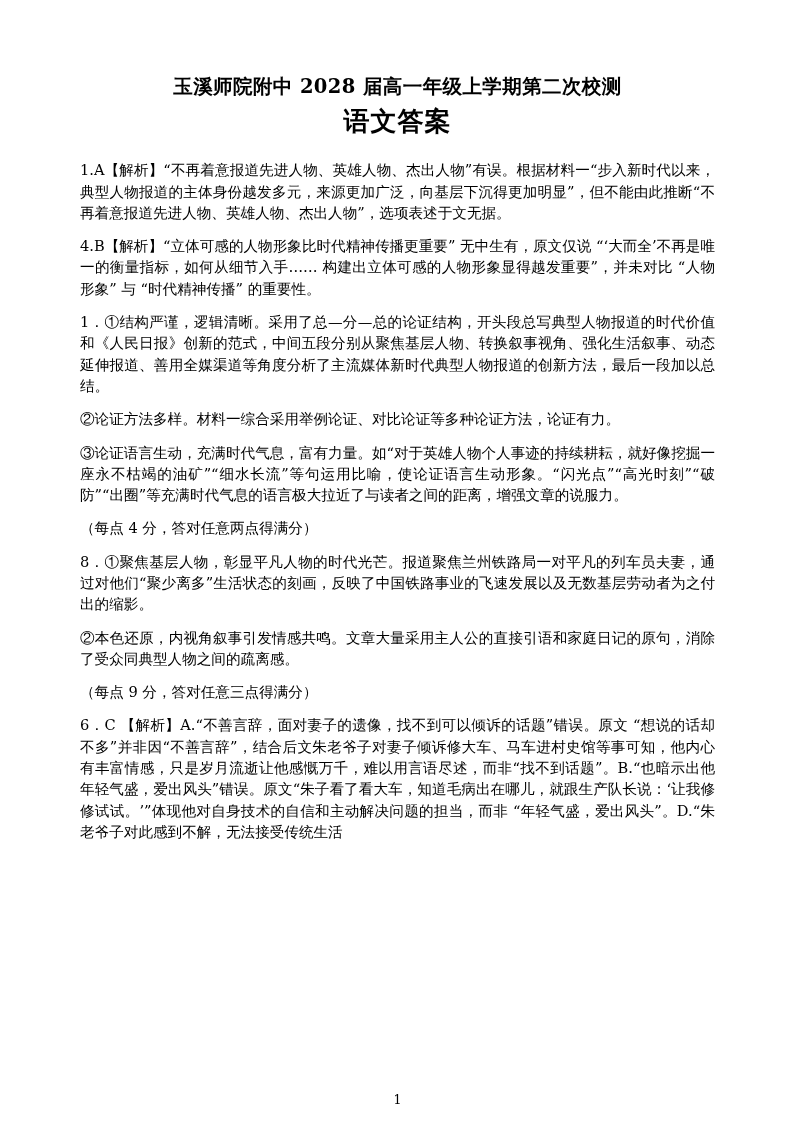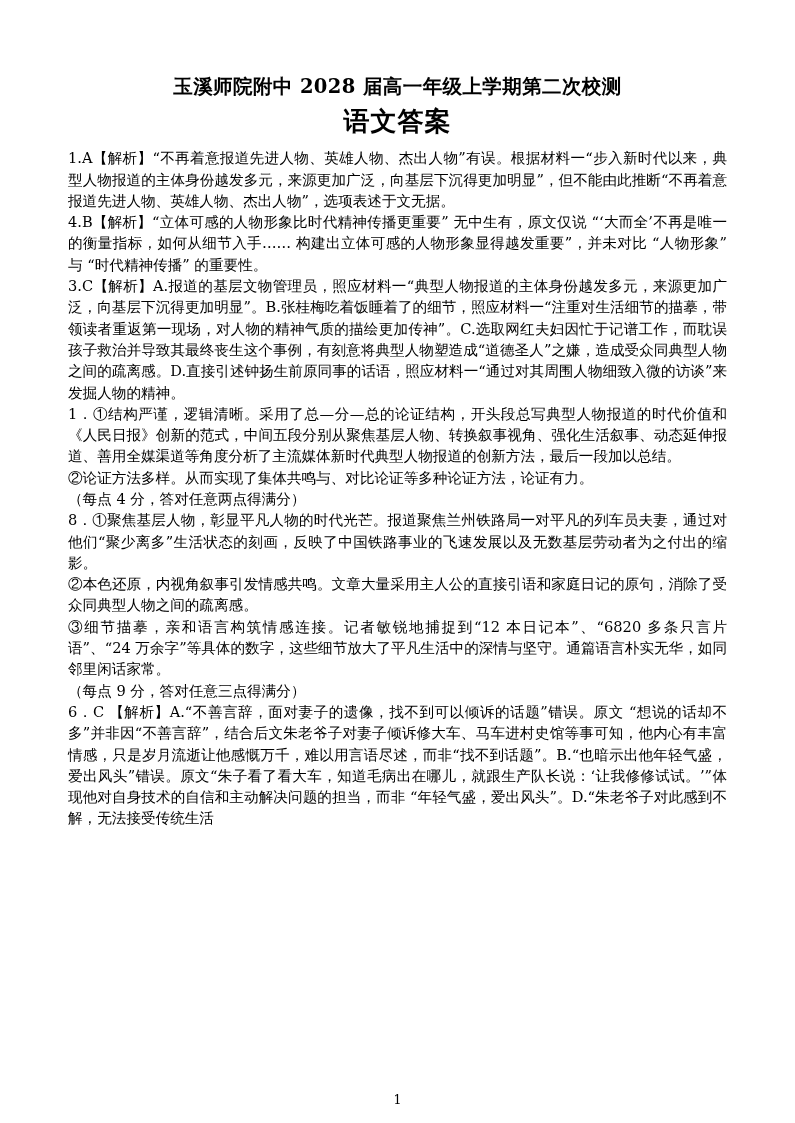--- a/index.html
+++ b/index.html
@@ -16,21 +16,21 @@
     width: 795px;
     height: 1123px;
     background: #ffffff;
     box-sizing: border-box;
     padding: 62px 68px 40px 68px;
     overflow: hidden;
   }
   .title-block {
     text-align: center;
     margin-top: 10px;
-    margin-bottom: 6px;
+    margin-bottom: 18px;
   }
   .doc-title {
     font-family: "DejaVu Serif", "Liberation Serif", serif;
     font-weight: bold;
     font-size: 19.5px;
     letter-spacing: 0.4px;
     line-height: 1.5;
   }
   .doc-subtitle {
     font-family: "DejaVu Serif", "Liberation Serif", serif;
@@ -40,21 +40,21 @@
     line-height: 1.5;
     margin-top: 1px;
   }
   .body-text {
     font-size: 14.6px;
     line-height: 1.46;
     text-align: justify;
     text-justify: inter-ideograph;
   }
   .para {
-    margin: 0;
+    margin: 12px;
     padding: 0;
     text-indent: 0;
   }
   .page-number {
     position: absolute;
     left: 0;
     right: 0;
     bottom: 16px;
     text-align: center;
     font-size: 12.5px;
@@ -67,25 +67,24 @@
 <div class="page">
 
   <div class="title-block">
     <div class="doc-title">玉溪师院附中 2028 届高一年级上学期第二次校测</div>
     <div class="doc-subtitle">语文答案</div>
   </div>
 
   <div class="body-text">
     <p class="para">1.A【解析】“不再着意报道先进人物、英雄人物、杰出人物”有误。根据材料一“步入新时代以来，典型人物报道的主体身份越发多元，来源更加广泛，向基层下沉得更加明显”，但不能由此推断“不再着意报道先进人物、英雄人物、杰出人物”，选项表述于文无据。</p>
     <p class="para">4.B【解析】“立体可感的人物形象比时代精神传播更重要” 无中生有，原文仅说 “‘大而全’不再是唯一的衡量指标，如何从细节入手…… 构建出立体可感的人物形象显得越发重要”，并未对比 “人物形象” 与 “时代精神传播” 的重要性。</p>
-    <p class="para">3.C【解析】A.报道的基层文物管理员，照应材料一“典型人物报道的主体身份越发多元，来源更加广泛，向基层下沉得更加明显”。B.张桂梅吃着饭睡着了的细节，照应材料一“注重对生活细节的描摹，带领读者重返第一现场，对人物的精神气质的描绘更加传神”。C.选取网红夫妇因忙于记谱工作，而耽误孩子救治并导致其最终丧生这个事例，有刻意将典型人物塑造成“道德圣人”之嫌，造成受众同典型人物之间的疏离感。D.直接引述钟扬生前原同事的话语，照应材料一“通过对其周围人物细致入微的访谈”来发掘人物的精神。</p>
     <p class="para">1．①结构严谨，逻辑清晰。采用了总—分—总的论证结构，开头段总写典型人物报道的时代价值和《人民日报》创新的范式，中间五段分别从聚焦基层人物、转换叙事视角、强化生活叙事、动态延伸报道、善用全媒渠道等角度分析了主流媒体新时代典型人物报道的创新方法，最后一段加以总结。</p>
-    <p class="para">②论证方法多样。从而实现了集体共鸣与、对比论证等多种论证方法，论证有力。</p>
+    <p class="para">②论证方法多样。材料一综合采用举例论证、对比论证等多种论证方法，论证有力。</p>
+    <p class="para">③论证语言生动，充满时代气息，富有力量。如“对于英雄人物个人事迹的持续耕耘，就好像挖掘一座永不枯竭的油矿”“细水长流”等句运用比喻，使论证语言生动形象。“闪光点”“高光时刻”“破防”“出圈”等充满时代气息的语言极大拉近了与读者之间的距离，增强文章的说服力。</p>
     <p class="para">（每点 4 分，答对任意两点得满分）</p>
     <p class="para">8．①聚焦基层人物，彰显平凡人物的时代光芒。报道聚焦兰州铁路局一对平凡的列车员夫妻，通过对他们“聚少离多”生活状态的刻画，反映了中国铁路事业的飞速发展以及无数基层劳动者为之付出的缩影。</p>
     <p class="para">②本色还原，内视角叙事引发情感共鸣。文章大量采用主人公的直接引语和家庭日记的原句，消除了受众同典型人物之间的疏离感。</p>
-    <p class="para">③细节描摹，亲和语言构筑情感连接。记者敏锐地捕捉到“12 本日记本”、“6820 多条只言片语”、“24 万余字”等具体的数字，这些细节放大了平凡生活中的深情与坚守。通篇语言朴实无华，如同邻里闲话家常。</p>
     <p class="para">（每点 9 分，答对任意三点得满分）</p>
     <p class="para">6．C 【解析】A.“不善言辞，面对妻子的遗像，找不到可以倾诉的话题”错误。原文 “想说的话却不多”并非因“不善言辞”，结合后文朱老爷子对妻子倾诉修大车、马车进村史馆等事可知，他内心有丰富情感，只是岁月流逝让他感慨万千，难以用言语尽述，而非“找不到话题”。B.“也暗示出他年轻气盛，爱出风头”错误。原文“朱子看了看大车，知道毛病出在哪儿，就跟生产队长说：‘让我修修试试。’”体现他对自身技术的自信和主动解决问题的担当，而非 “年轻气盛，爱出风头”。D.“朱老爷子对此感到不解，无法接受传统生活</p>
   </div>
 
   <div class="page-number">1</div>
 </div>
 
 </body></html>

